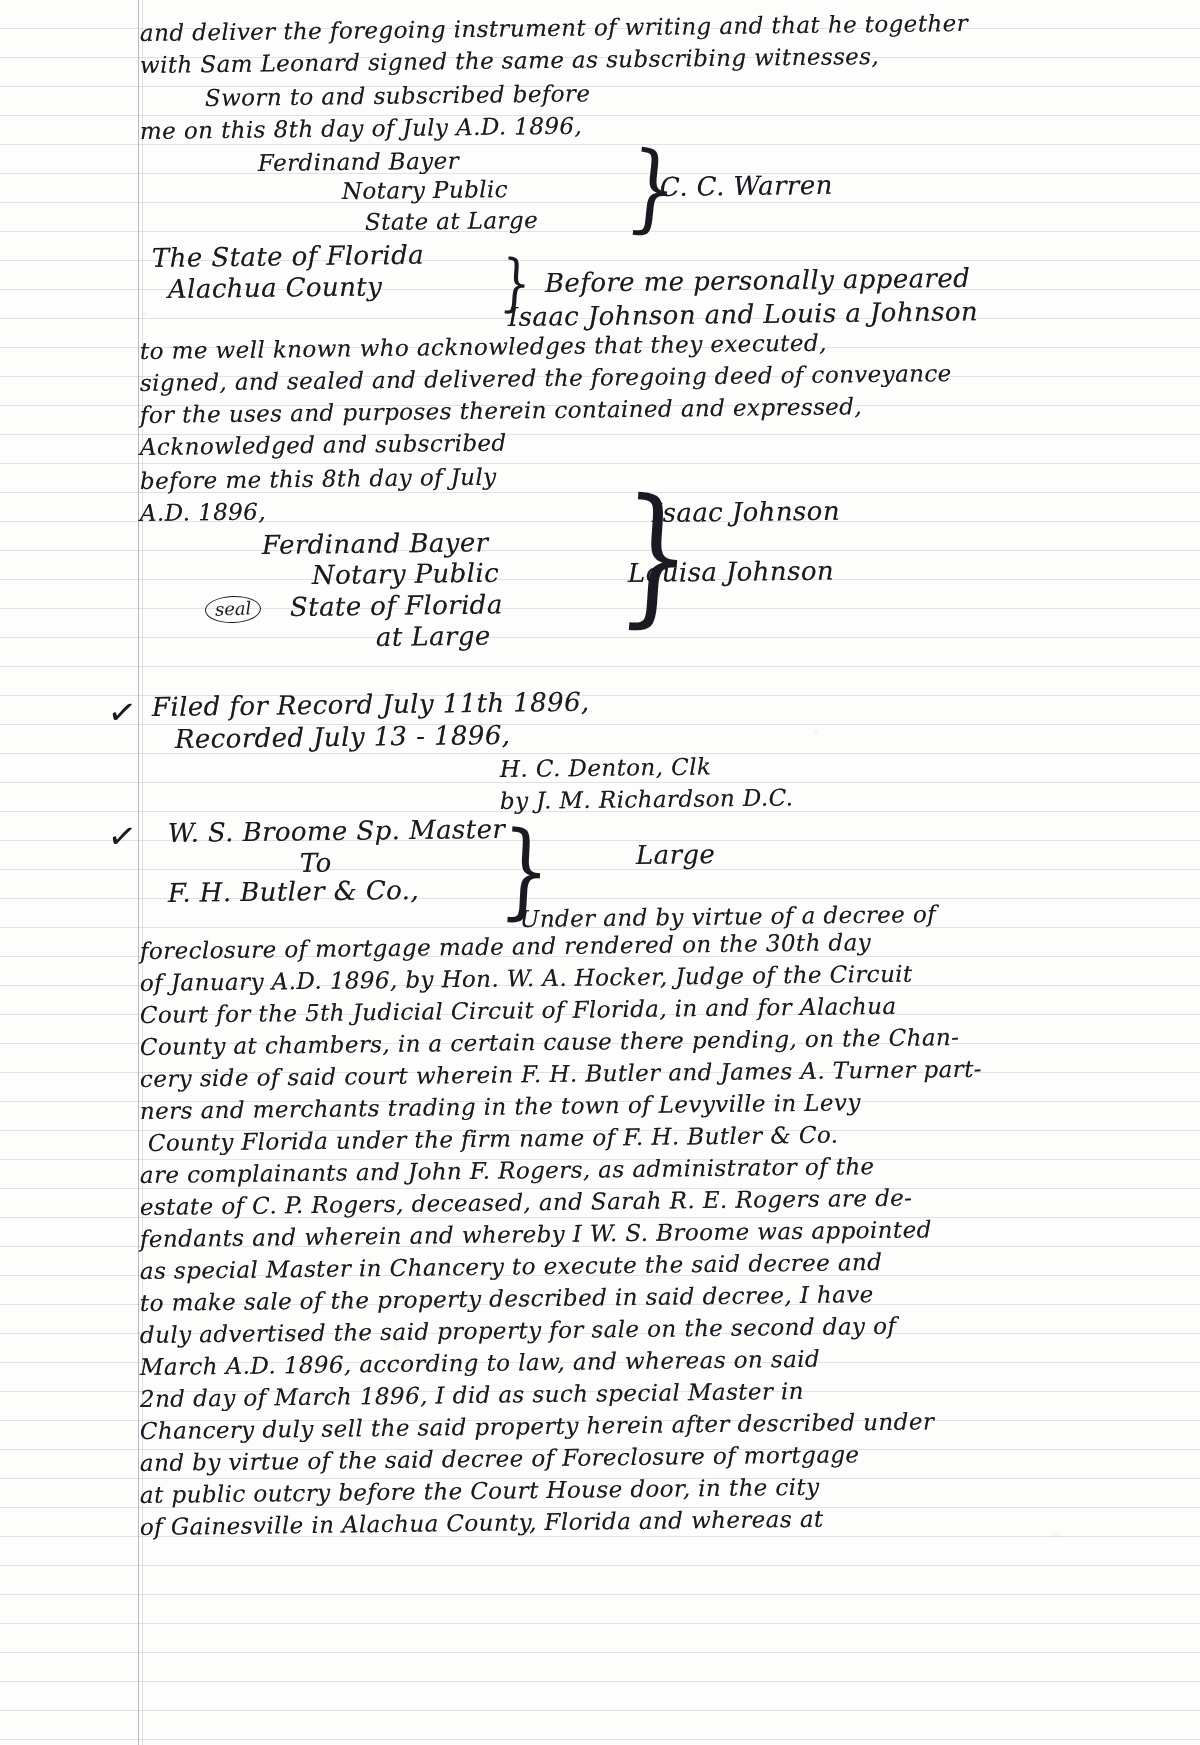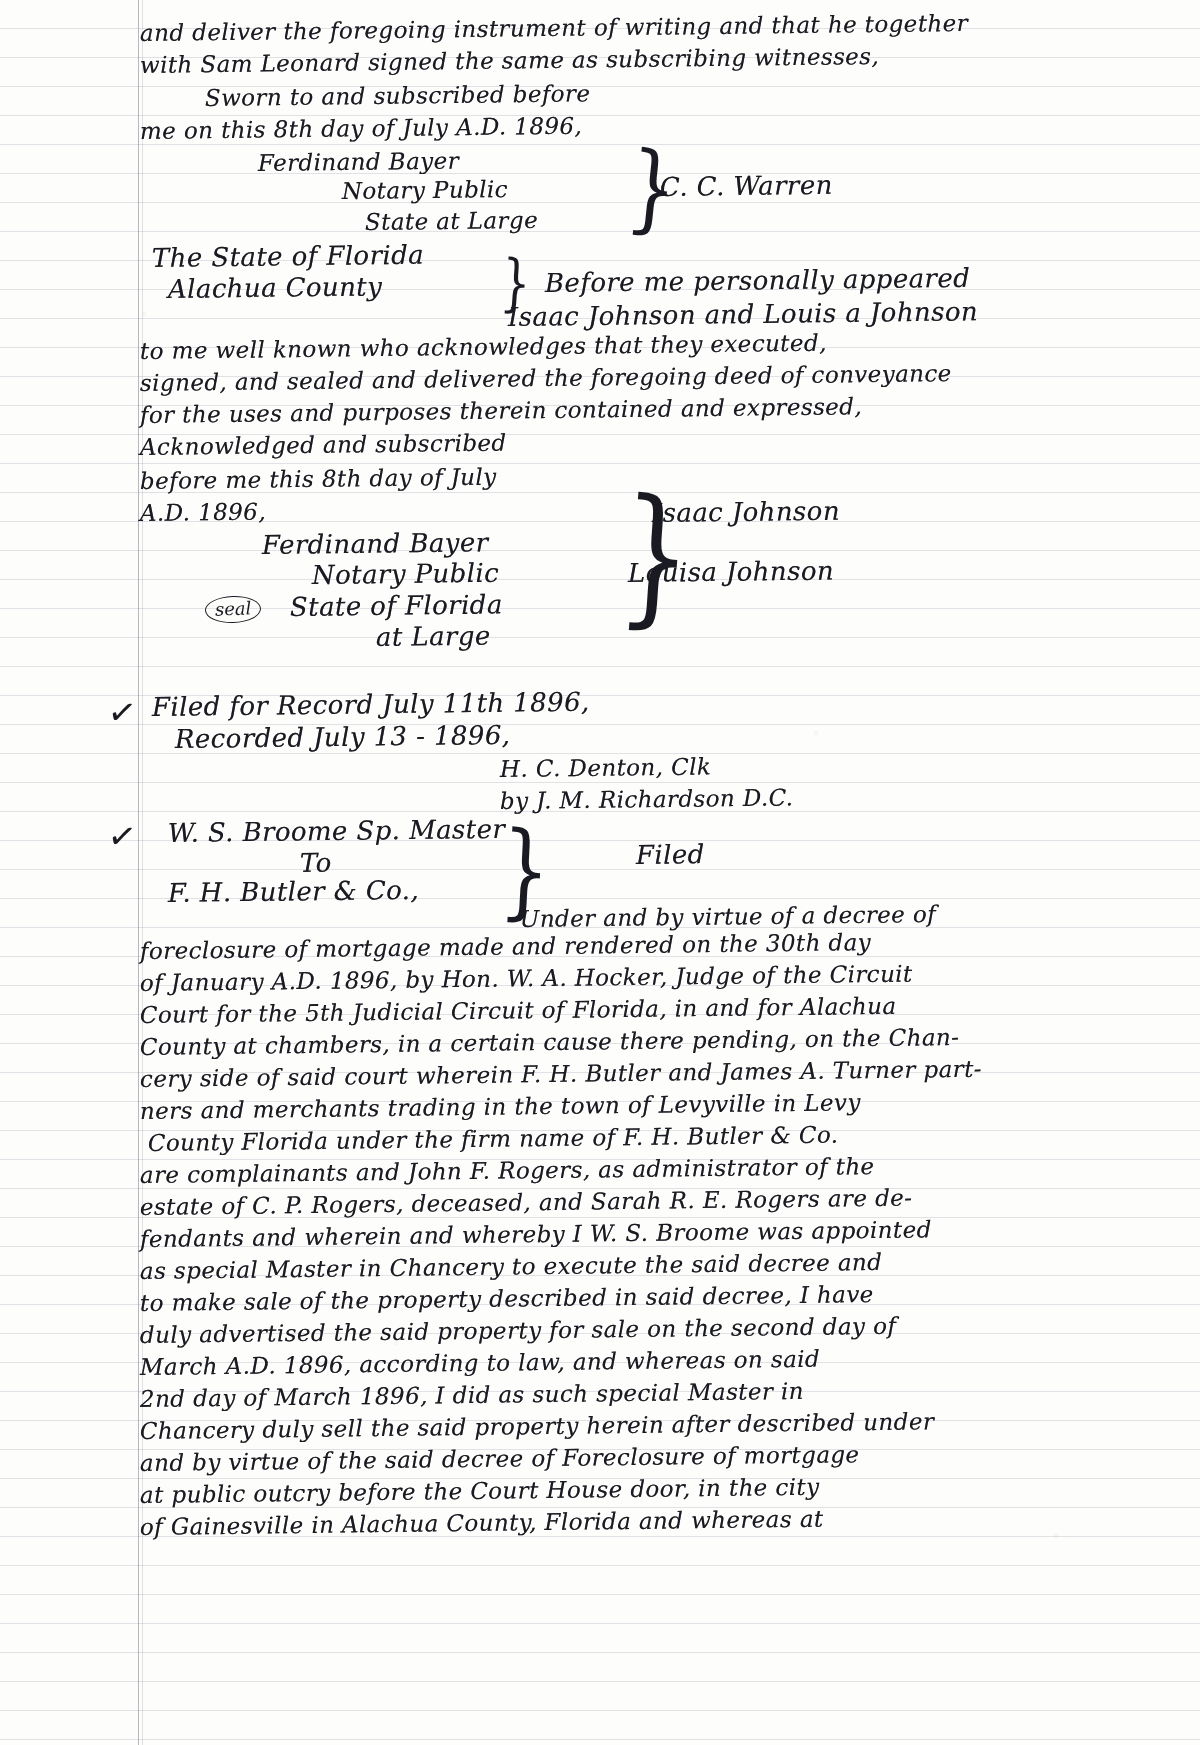--- a/index.html
+++ b/index.html
@@ -153,21 +153,21 @@
   <div class="hw lnb slant1" style="left:500px; top:788px;">by J. M. Richardson D.C.</div>
 
   <div class="checkmark" style="left:108px; top:816px;">✓</div>
 
   <div class="hw big slant1" style="left:168px; top:818px;">W. S. Broome Sp. Master</div>
   <div class="hw big slant1" style="left:300px; top:848px;">To</div>
   <div class="hw big slant1" style="left:168px; top:878px;">F. H. Butler &amp; Co.,</div>
 
   <div class="brace" style="left:492px; top:818px; font-size:104px; transform:rotate(3deg) scaleX(0.75);">}</div>
 
-  <div class="hw big slant1" style="left:636px; top:840px;">Filed</div>
+  <div class="hw big slant1" style="left:636px; top:840px;">Large</div>
 
   <div class="hw lnb slant1" style="left:520px; top:906px;">Under and by virtue of a decree of</div>
   <div class="hw lnb slant1" style="left:140px; top:938px;">foreclosure of mortgage made and rendered on the 30th day</div>
   <div class="hw lnb slant1" style="left:140px; top:970px;">of January A.D. 1896, by Hon. W. A. Hocker, Judge of the Circuit</div>
   <div class="hw lnb slant1" style="left:140px; top:1002px;">Court for the 5th Judicial Circuit of Florida, in and for Alachua</div>
   <div class="hw lnb slant1" style="left:140px; top:1034px;">County at chambers, in a certain cause there pending, on the Chan-</div>
   <div class="hw lnb slant1" style="left:140px; top:1066px;">cery side of said court wherein F. H. Butler and James A. Turner part-</div>
   <div class="hw lnb slant1" style="left:140px; top:1098px;">ners and merchants trading in the town of Levyville in Levy</div>
   <div class="hw lnb slant1" style="left:148px; top:1130px;">County Florida under the firm name of F. H. Butler &amp; Co.</div>
   <div class="hw lnb slant1" style="left:140px; top:1162px;">are complainants and John F. Rogers, as administrator of the</div>

